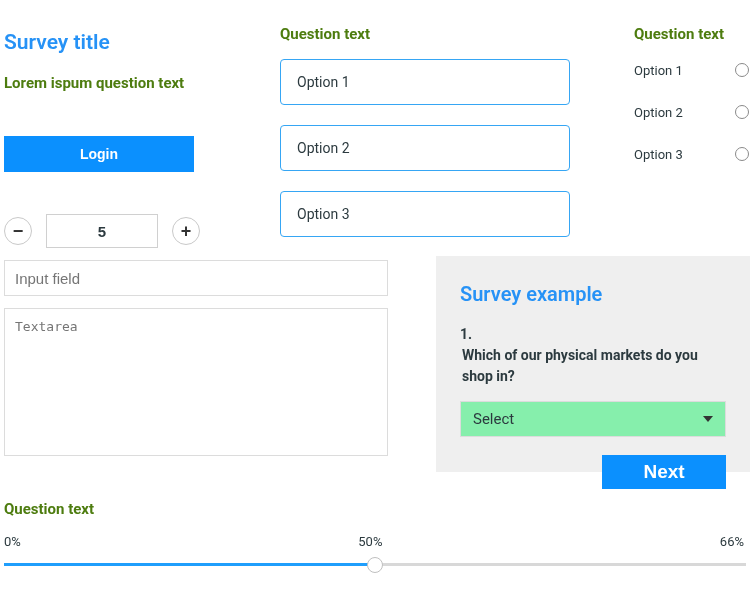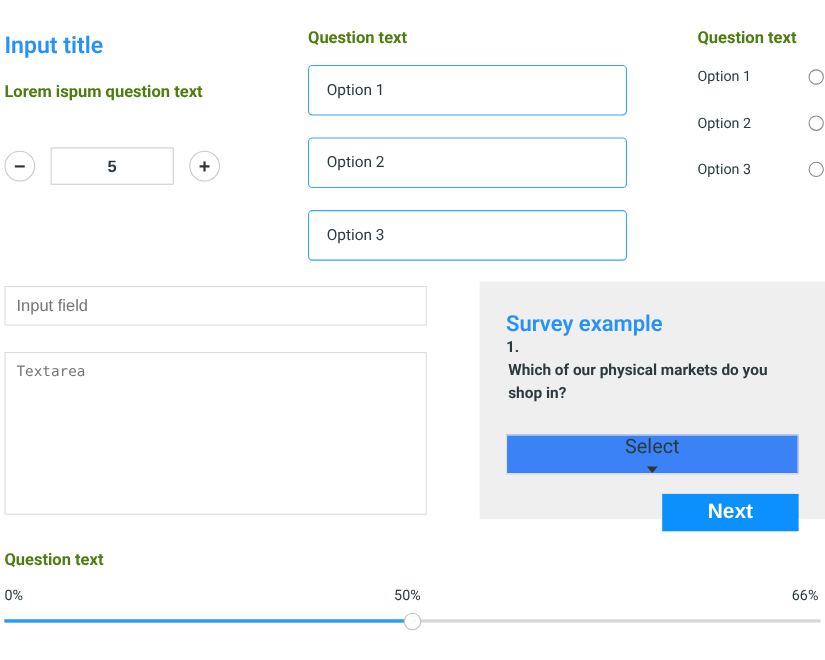--- a/index.html
+++ b/index.html
@@ -10,40 +10,41 @@
 .survey-title { color: #2692f6; font-size: 21px; font-weight: 600; margin-bottom: 20px; }
 .q-text { font-size: 15px; font-weight: 700; margin-bottom: 16px; color: #4d7c0f; }
 .login-btn { width: 190px; height: 36px; background: #0b90fe; color: #fff; border: none; font-size: 14px; font-weight: 600; cursor: pointer; margin-top: 28px; }
 .stepper { display: flex; align-items: center; gap: 14px; margin-top: 42px; }
 .step-btn { width: 28px; height: 28px; border-radius: 50%; border: 1px solid #c9c9c9; background: #fff; font-size: 18px; font-weight: 700; color: #333; cursor: pointer; display: flex; align-items: center; justify-content: center; line-height: 1; }
 .step-input { width: 112px; height: 34px; border: 1px solid #d0d0d0; text-align: center; font-size: 15px; font-weight: 600; color: #2c3a3f; }
 .option { height: 46px; border: 1px solid #36a6f4; border-radius: 4px; display: flex; align-items: center; padding: 0 16px; font-size: 14px; color: #2c3a3f; margin-bottom: 20px; cursor: pointer; }
 .radio-row { display: flex; justify-content: space-between; align-items: center; height: 22px; margin-bottom: 20px; font-size: 13px; }
 .radio { width: 14px; height: 14px; border: 1.5px solid #8a8a8a; border-radius: 50%; cursor: pointer; }
 .input-field { position: absolute; left: 4px; top: 260px; width: 384px; height: 36px; border: 1px solid #dcdcdc; padding: 0 10px; font-size: 15px; color: #9b9b9b; }
-.textarea { position: absolute; left: 4px; top: 320px; width: 384px; height: 148px; border: 1px solid #dcdcdc; padding: 10px; font-size: 13px; color: #9b9b9b; resize: none; }
+.textarea { position: absolute; left: 4px; top: 308px; width: 384px; height: 148px; border: 1px solid #dcdcdc; padding: 10px; font-size: 13px; color: #9b9b9b; resize: none; }
 .panel { position: absolute; left: 436px; top: 256px; width: 314px; height: 216px; background: #efefef; padding: 26px 24px 20px 24px; }
-.panel-title { color: #2692f6; font-size: 20px; font-weight: 600; }
-.panel-q { font-size: 14px; font-weight: 700; line-height: 1.5; margin-bottom: 26px; color: #2c3a3f; }
+.panel-title { color: #2692f6; font-size: 20px; font-weight: 600; margin-bottom: 18px; }
+.panel-q { font-size: 14px; font-weight: 700; line-height: 1.5; margin-bottom: 14px; color: #2c3a3f; }
 .panel-q .qbody { display: inline-block; padding-left: 2px; }
-.select { width: 100%; height: 36px; background: #3b82f6; border: 1px solid #dcdcdc; display: flex; align-items: center; justify-content: space-between; padding: 0 12px; font-size: 18px; cursor: pointer; margin-bottom: 18px; flex-direction: column; }
+.select { width: 100%; height: 36px; background: #86efac; border: 1px solid #dcdcdc; display: flex; align-items: center; justify-content: space-between; padding: 0 12px; font-size: 15px; cursor: pointer; margin-bottom: 18px; }
 .caret { width: 0; height: 0; border-left: 5px solid transparent; border-right: 5px solid transparent; border-top: 6px solid #333; }
 .next-btn { float: right; width: 124px; height: 34px; background: #0b90fe; color: #fff; border: none; font-size: 19px; font-weight: 600; cursor: pointer; }
 .slider-section { position: absolute; left: 4px; top: 500px; width: 742px; }
 .slider-labels { display: flex; justify-content: space-between; font-size: 13px; margin-bottom: 14px; padding-right: 2px; }
 .slider-track { position: relative; height: 3px; background: #d8d8d8; width: 100%; }
 .slider-fill { position: absolute; left: 0; top: 0; height: 3px; background: #1f9efc; }
 .slider-thumb { position: absolute; top: 50%; transform: translate(-50%, -50%); width: 16px; height: 16px; border-radius: 50%; background: #fff; border: 1px solid #c0c0c0; cursor: pointer; }
 </style>
 </head>
 <body>
 
 <div class="col-left">
-  <div class="survey-title">Input title</div>
+  <div class="survey-title">Survey title</div>
   <div class="q-text">Lorem ispum question text</div>
+  <button class="login-btn">Login</button>
   <div class="stepper">
     <button class="step-btn">−</button>
     <input class="step-input" value="5" style="">
     <button class="step-btn">+</button>
   </div>
 </div>
 
 <div class="col-mid">
   <div class="q-text">Question text</div>
   <div class="option">

